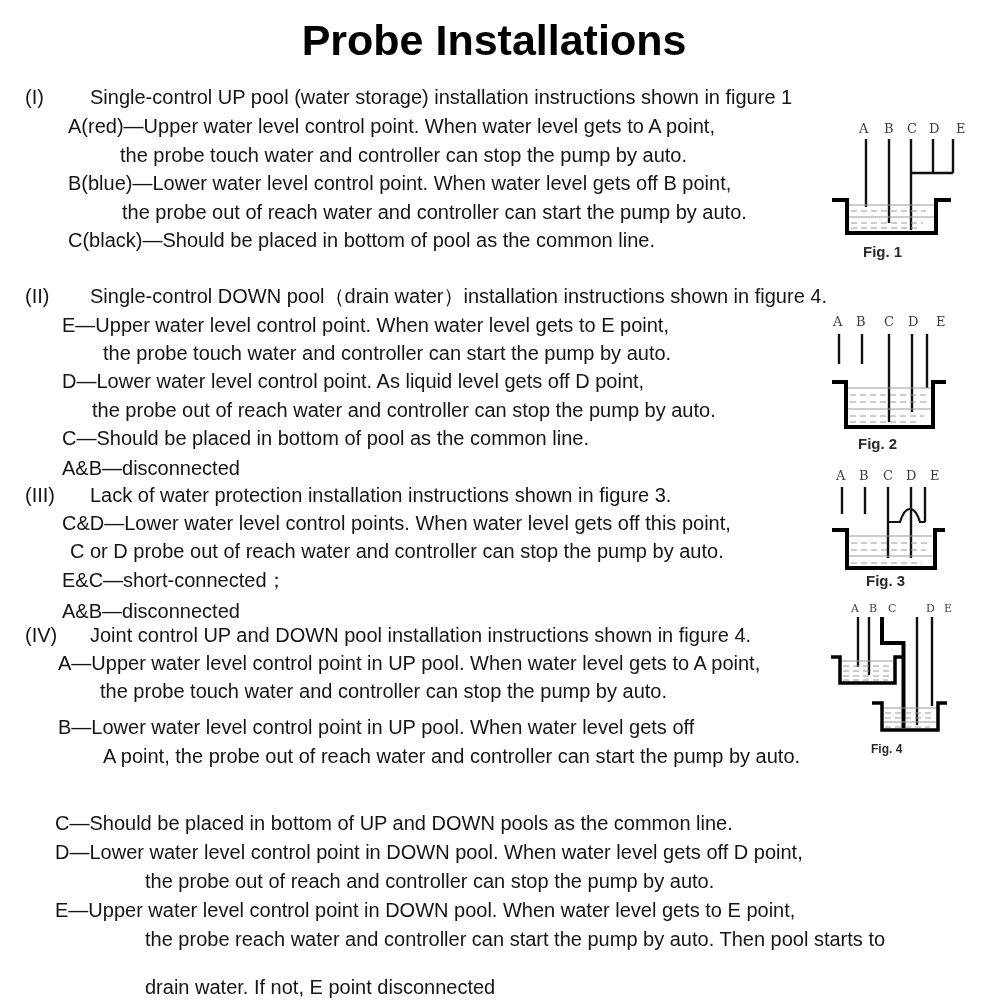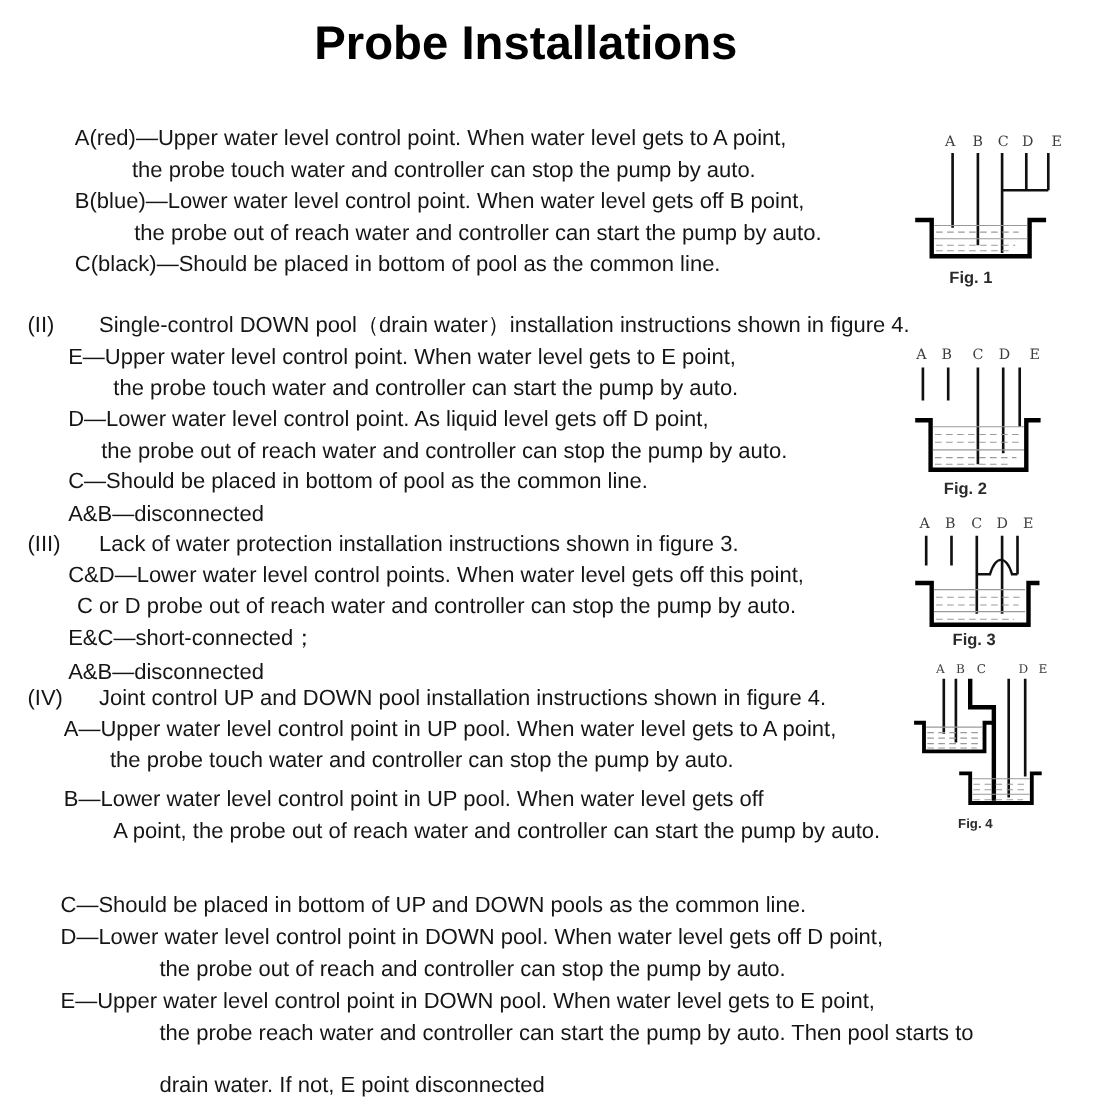--- a/index.html
+++ b/index.html
@@ -2,21 +2,21 @@
 <html><head>
 <meta charset="utf-8">
 <style>
   html,body{margin:0;padding:0;background:#fff;}
   .page{
     position:relative;width:1000px;height:1000px;background:#ffffff;
     font-family:"Liberation Sans",sans-serif;color:#141414;overflow:hidden;
   }
   .title{
     position:absolute;top:16px;left:0;width:956px;text-align:center;
-    font-size:43px;font-weight:700;color:#000;
+    font-size:43px;font-weight:700;color:#000;padding-left:16px;
   }
   .bl{position:absolute;font-size:20px;white-space:nowrap;line-height:24px;color:#151515;}
   .rn{display:inline-block;width:65px;}
   .fig{position:absolute;}
   .plbl{font-family:"DejaVu Serif",serif;font-size:13px;fill:#3d3d3d;}
   .plbl-sm{font-family:"DejaVu Serif",serif;font-size:11px;fill:#3d3d3d;}
   .figcap{font-family:"Liberation Sans",sans-serif;font-size:15px;font-weight:600;fill:#2a2a2a;}
   .figcap-sm{font-family:"Liberation Sans",sans-serif;font-size:12px;font-weight:600;fill:#2a2a2a;}
   .probes line{stroke:#101010;stroke-width:2.4;}
   .probes path{stroke:#101010;stroke-width:2.2;fill:none;}
@@ -26,20 +26,21 @@
   .water .dash{stroke-dasharray:6 4;}
   .cline{stroke:#000;stroke-width:4;fill:none;}
 </style>
 </head>
 <body>
 
 <div class="page">
 
   <div class="title">Probe Installations</div>
 
+  <div class="bl" style="top:85px;left:25px"><span class="rn">(I)</span><span>Single-control UP pool (water storage) installation instructions shown in figure 1</span></div>
   <div class="bl" style="top:114px;left:68px">A(red)—Upper water level control point. When water level gets to A point,</div>
   <div class="bl" style="top:143px;left:120px">the probe touch water and controller can stop the pump by auto.</div>
   <div class="bl" style="top:171px;left:68px">B(blue)—Lower water level control point. When water level gets off B point,</div>
   <div class="bl" style="top:200px;left:122px">the probe out of reach water and controller can start the pump by auto.</div>
   <div class="bl" style="top:228px;left:68px">C(black)—Should be placed in bottom of pool as the common line.</div>
 
   <div class="bl" style="top:284px;left:25px"><span class="rn">(II)</span><span>Single-control DOWN pool（drain water）installation instructions shown in figure 4.</span></div>
   <div class="bl" style="top:313px;left:62px">E—Upper water level control point. When water level gets to E point,</div>
   <div class="bl" style="top:341px;left:103px">the probe touch water and controller can start the pump by auto.</div>
   <div class="bl" style="top:369px;left:62px">D—Lower water level control point. As liquid level gets off D point,</div>

